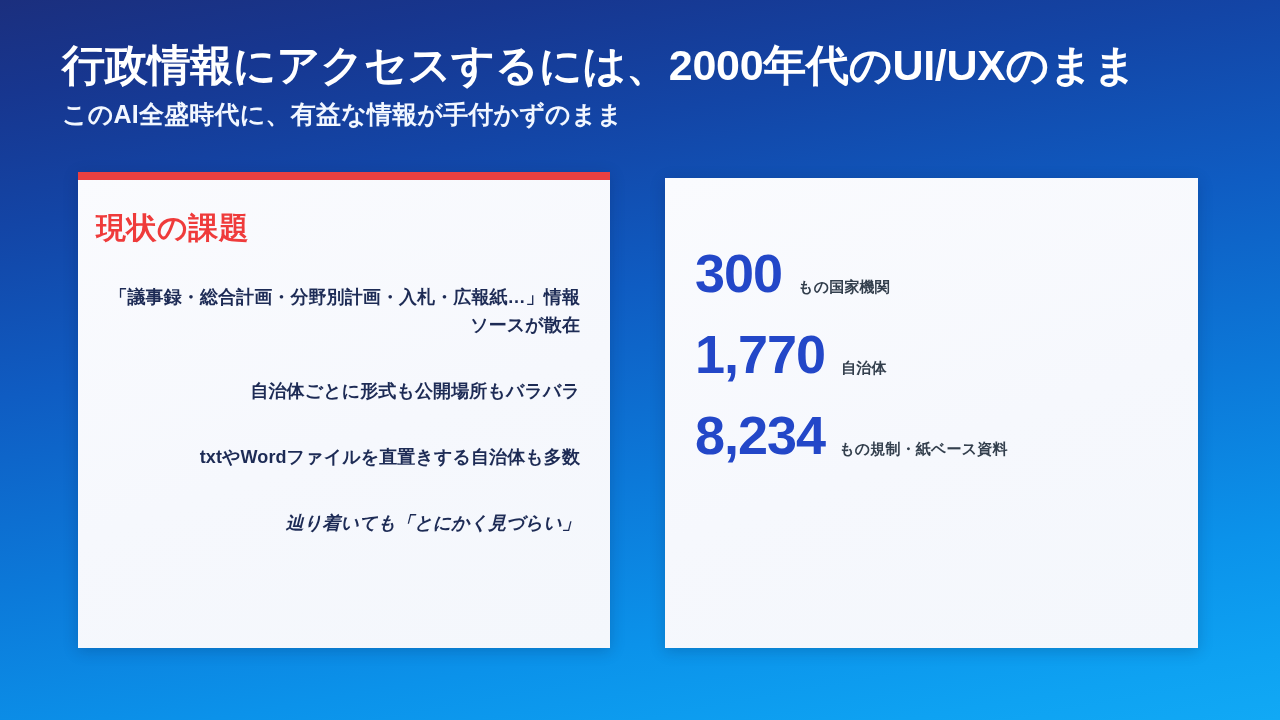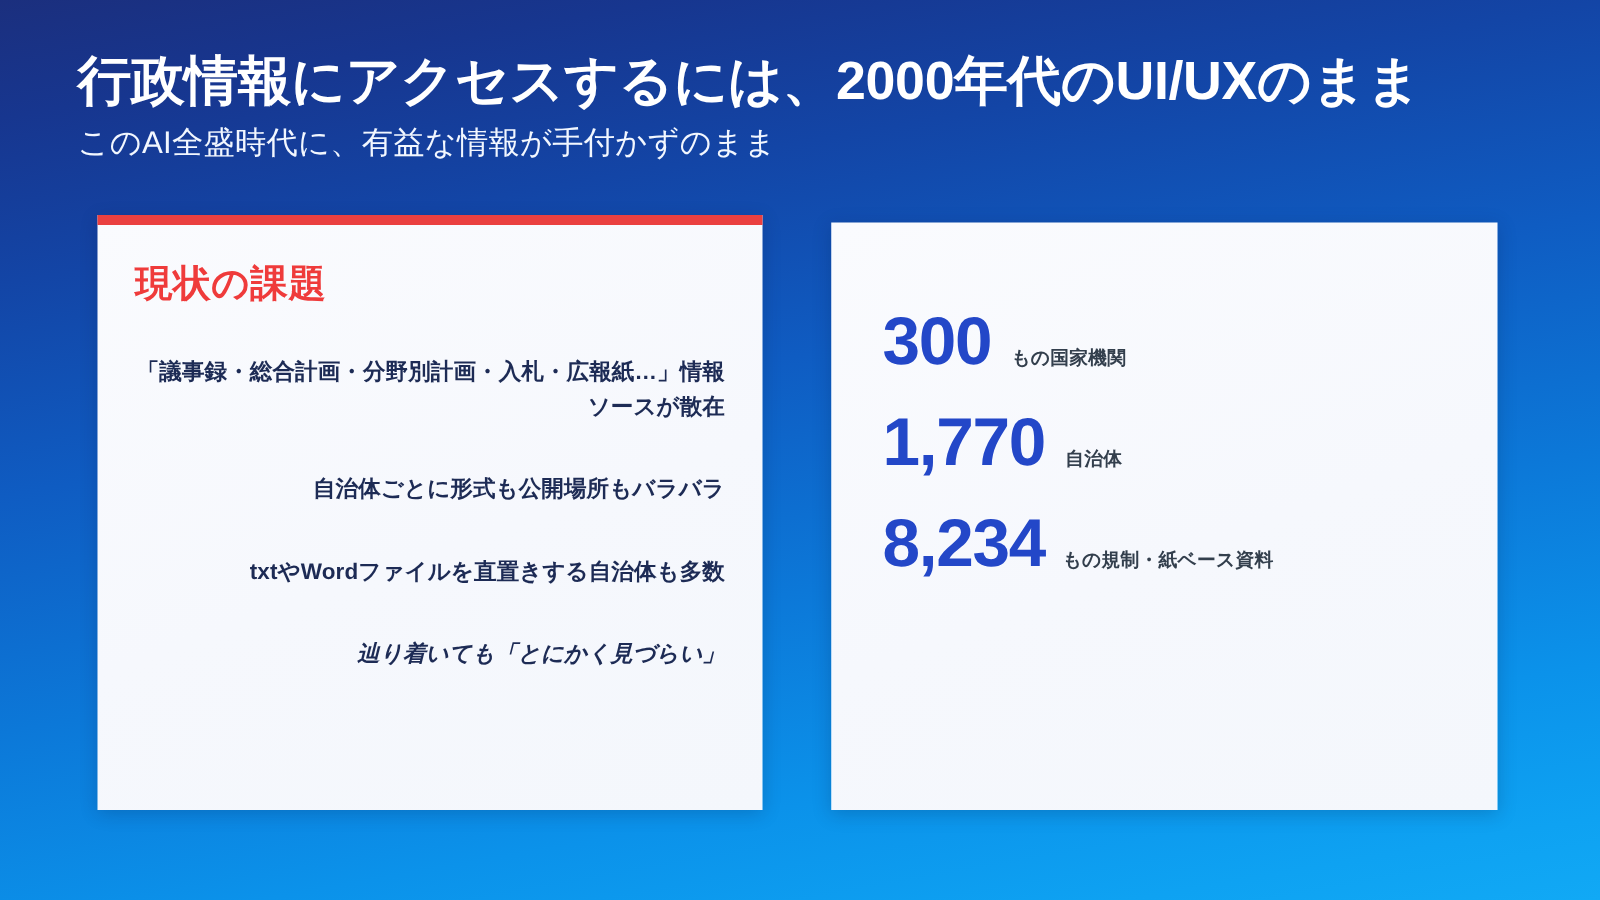--- a/index.html
+++ b/index.html
@@ -35,21 +35,21 @@
     font-size:43px;
     font-weight:bold;
     color:#ffffff;
     letter-spacing:-0.3px;
     line-height:1.18;
     white-space:nowrap;
   }
   .subtitle {
     margin-top:7px;
     font-size:25px;
-    font-weight:normal;
+    font-weight:bold;
     color:#f2f7ff;
     letter-spacing:0.2px;
     line-height:1.3;
     white-space:nowrap;
   }
 
   
   .cards {
     position:absolute;
     left:78px; top:172px;
@@ -66,21 +66,21 @@
   .card-left  { width:532px; height:476px; }
   .card-right { width:533px; height:470px; margin-top:6px; }
 
   .accent-bar {
     position:absolute;
     left:0; top:0;
     width:100%; height:8px;
     background:#ea4040;
   }
 
-  .card-inner { padding:38px 30px 0 30px; }
+  .card-inner { padding:38px 30px 0 18px; }
   .card-inner-right { padding:32px 30px 0 30px; }
 
   .card-heading {
     font-size:30px;
     font-weight:bold;
     line-height:1.2;
     letter-spacing:0.5px;
   }
   .card-heading.red  { color:#ef3b3b; }
   .card-heading.blue { color:#2347c8; }
@@ -101,21 +101,20 @@
   }
   .issue-item:last-child { margin-bottom:0;font-style:italic; }
   .issue-item.gap-lg { margin-bottom:38px; }
 
   
   .stats { margin-top:36px; }
   .stat-row {
     display:flex;
     align-items:baseline;
     margin-bottom:26px;
-    margin-left:11px;
   }
   .stat-number {
     color:#2347c8;
     font-weight:bold;
     font-size:54px;
     line-height:1.02;
     letter-spacing:-1px;
   }
   .stat-label {
     color:#333f4d;

